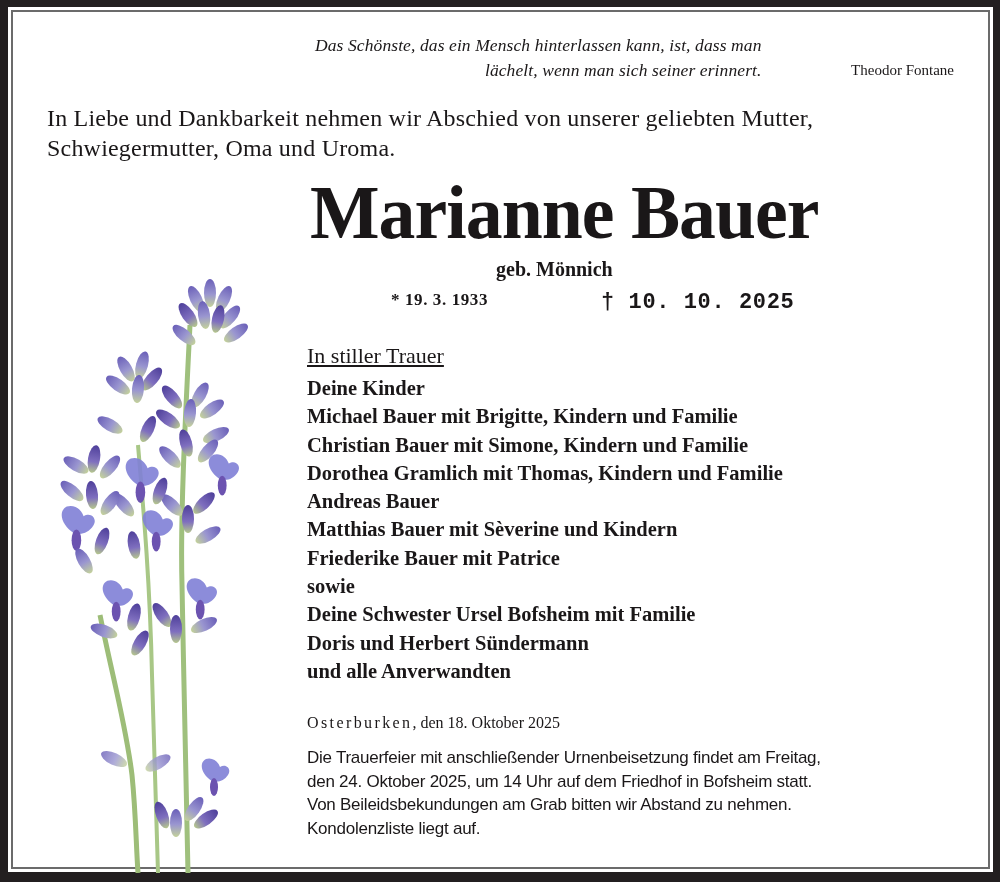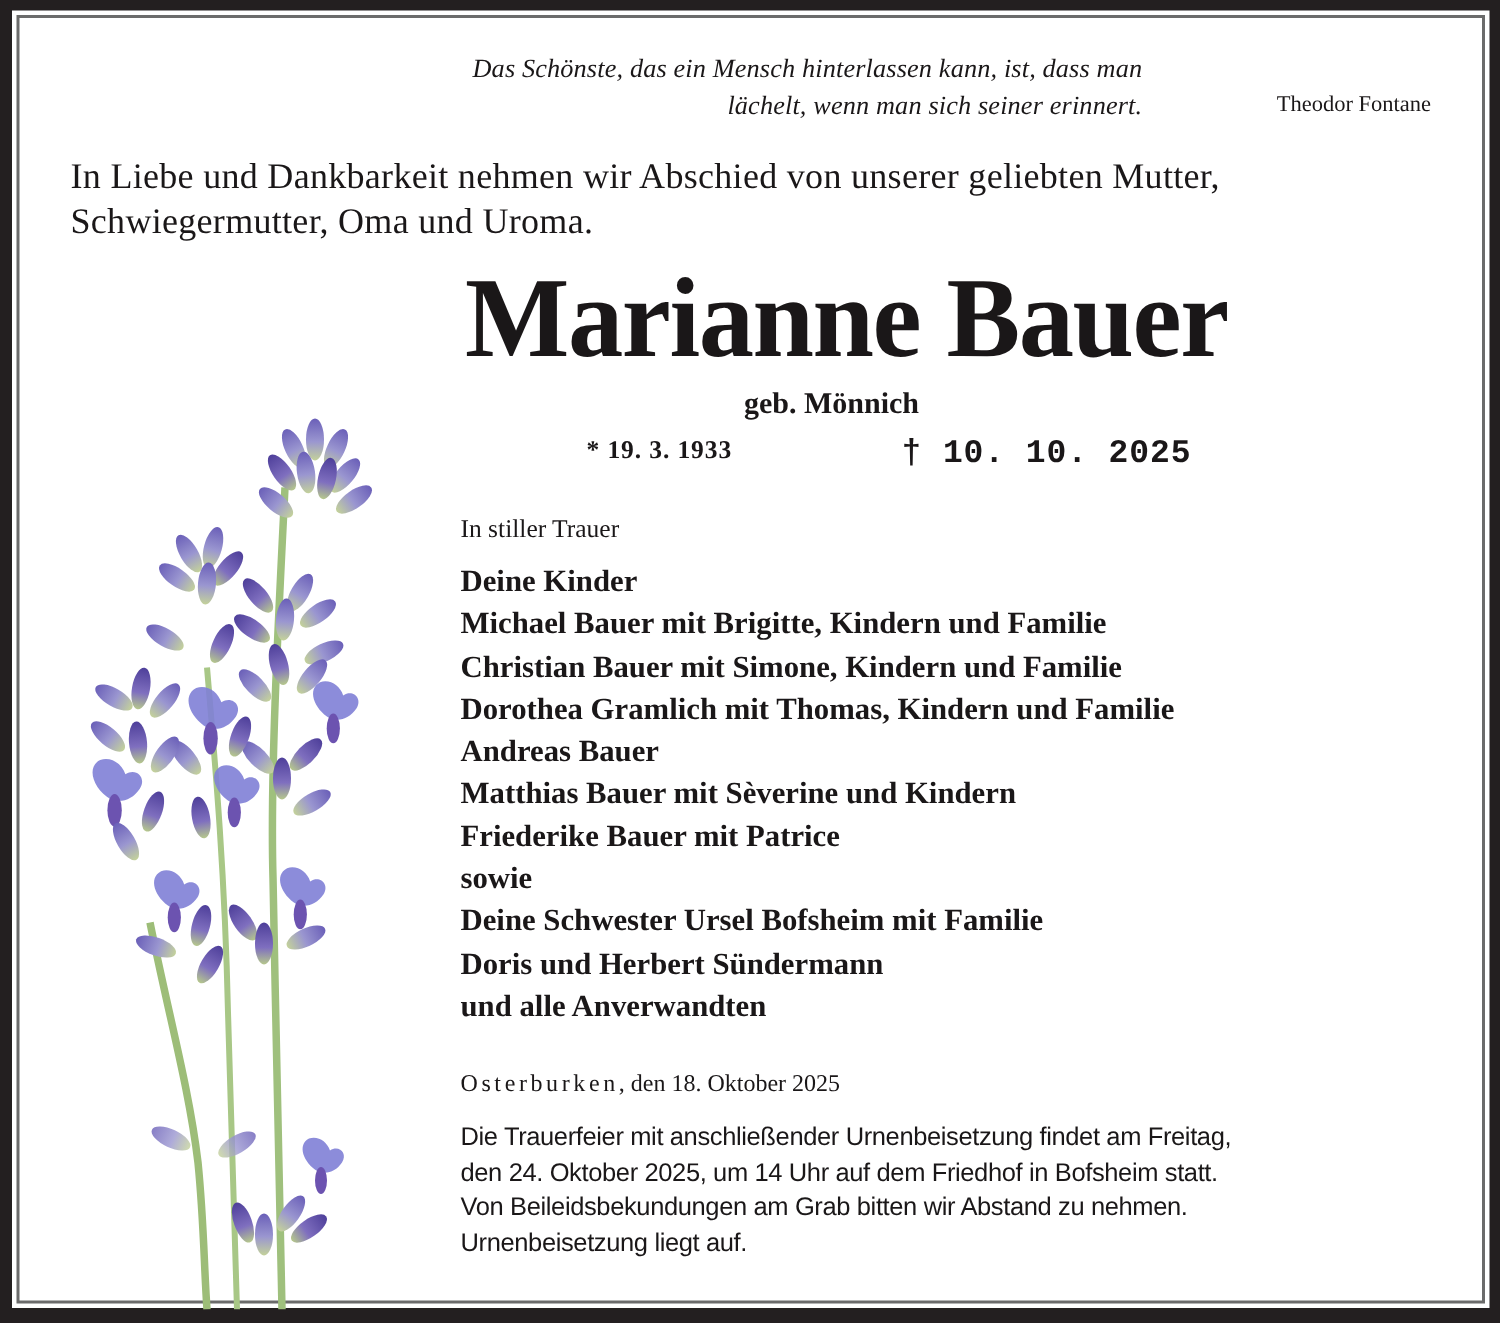--- a/index.html
+++ b/index.html
@@ -71,21 +71,22 @@
   .died {
     left: 593px; top: 283px;
     font-family: Liberation Mono, monospace;
     font-weight: bold;
     font-size: 22px;
     letter-spacing: 0.6px;
   }
   .mourning-label {
     left: 299px; top: 336px;
     font-family: "Liberation Serif", serif;
-    font-size: 17px;
+    font-size: 22px;
+    text-decoration: underline;
   }
   .mourners {
     left: 299px; top: 367px;
     font-family: "Liberation Serif", serif;
     font-weight: bold;
     font-size: 20.5px;
     line-height: 28.3px;
     margin: 0; padding: 0; list-style: none;
   }
   .mourners li { white-space: nowrap; }
@@ -149,21 +150,21 @@
     <li>und alle Anverwandten</li>
   </ul>
 
   <div class="abs place-date">
     <span class="spaced">Osterburken</span><span>, den 18. Oktober 2025</span>
   </div>
   <div class="abs ceremony">
     <span>Die Trauerfeier mit anschließender Urnenbeisetzung findet am Freitag,</span>
     <span>den 24. Oktober 2025, um 14 Uhr auf dem Friedhof in Bofsheim statt.</span>
     <span>Von Beileidsbekundungen am Grab bitten wir Abstand zu nehmen.</span>
-    <span>Urnenbeisetzung liegt auf.</span>
+    <span>Kondolenzliste liegt auf.</span>
   </div>
 
   <svg class="lavender" viewBox="0 0 230 618" xmlns="http://www.w3.org/2000/svg">
     <defs>
       <linearGradient id="bud" x1="0" y1="0" x2="0" y2="1">
         <stop offset="0" stop-color="#6a5fb8"></stop>
         <stop offset="0.55" stop-color="#9a96d0"></stop>
         <stop offset="1" stop-color="#c4d29a"></stop>
       </linearGradient>
       <linearGradient id="budDark" x1="0" y1="0" x2="0" y2="1">

